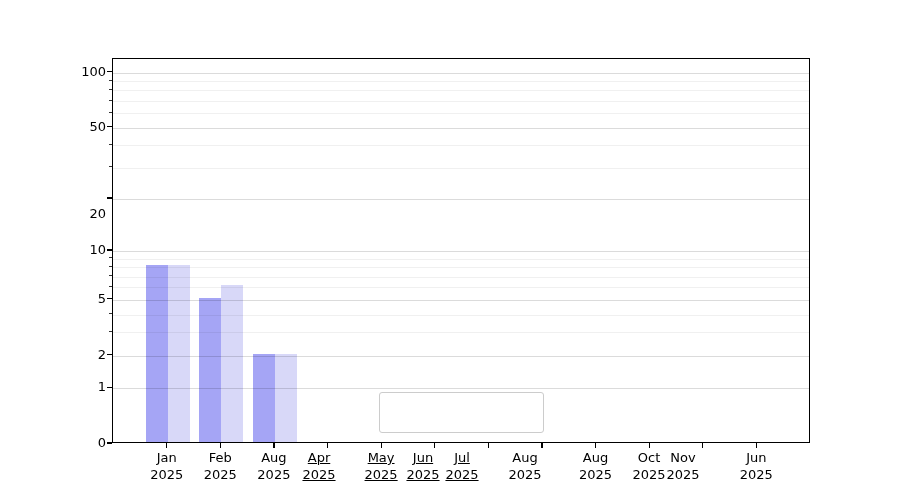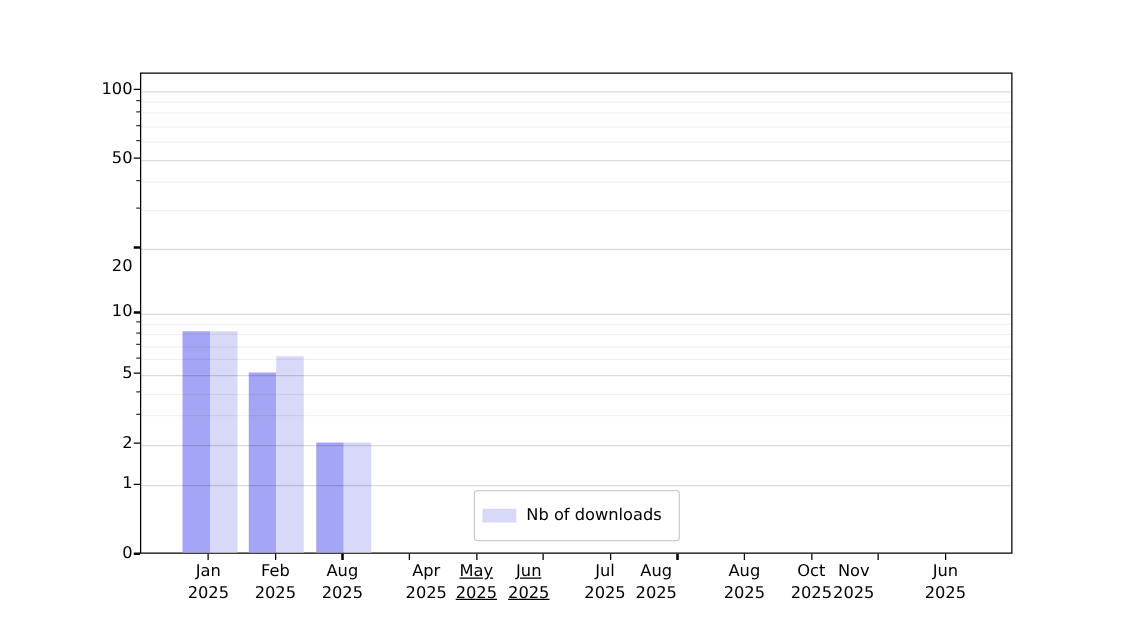--- a/index.html
+++ b/index.html
@@ -119,36 +119,36 @@
       <div class="xtick-label" style="left: 188.3px;">
         <div>Feb</div>
         <div>2025</div>
       </div>
       <div class="xtick-mark" style="left: 273.3px;"></div>
       <div class="xtick-label" style="left: 241.9px;">
         <div>Aug</div>
         <div>2025</div>
       </div>
       <div class="xtick-mark" style="left: 326.9px;"></div>
-      <div class="xtick-label" style="left: 309px;">
+      <div class="xtick-label" style="left: 287px; text-decoration: underline;">
         <div>Apr</div>
         <div>2025</div>
       </div>
       <div class="xtick-mark" style="left: 380.5px;"></div>
       <div class="xtick-label" style="left: 349.1px; text-decoration: underline;">
         <div>May</div>
         <div>2025</div>
       </div>
       <div class="xtick-mark" style="left: 434.1px;"></div>
       <div class="xtick-label" style="left: 391px; text-decoration: underline;">
         <div>Jun</div>
         <div>2025</div>
       </div>
       <div class="xtick-mark" style="left: 487.7px;"></div>
-      <div class="xtick-label" style="left: 452px;">
+      <div class="xtick-label" style="left: 430px; text-decoration: underline;">
         <div>Jul</div>
         <div>2025</div>
       </div>
       <div class="xtick-mark" style="left: 541.3px;"></div>
       <div class="xtick-label" style="left: 493px;">
         <div>Aug</div>
         <div>2025</div>
       </div>
       <div class="xtick-mark" style="left: 594.9px;"></div>
       <div class="xtick-label" style="left: 563.5px;">
@@ -166,18 +166,14 @@
         <div>2025</div>
       </div>
       <div class="xtick-mark" style="left: 755.7px;"></div>
       <div class="xtick-label" style="left: 724.3px;">
         <div>Jun</div>
         <div>2025</div>
       </div>
     </div>
 
   <div class="legend">
-    <div class="legend-row">
-      <span class="legend-swatch" id="swatch-1" style="background: rgb(216, 216, 248);"></span>
-      <span class="legend-label">Nb of downloads</span>
-    </div>
   </div>
 </div>
 
 </body></html>

